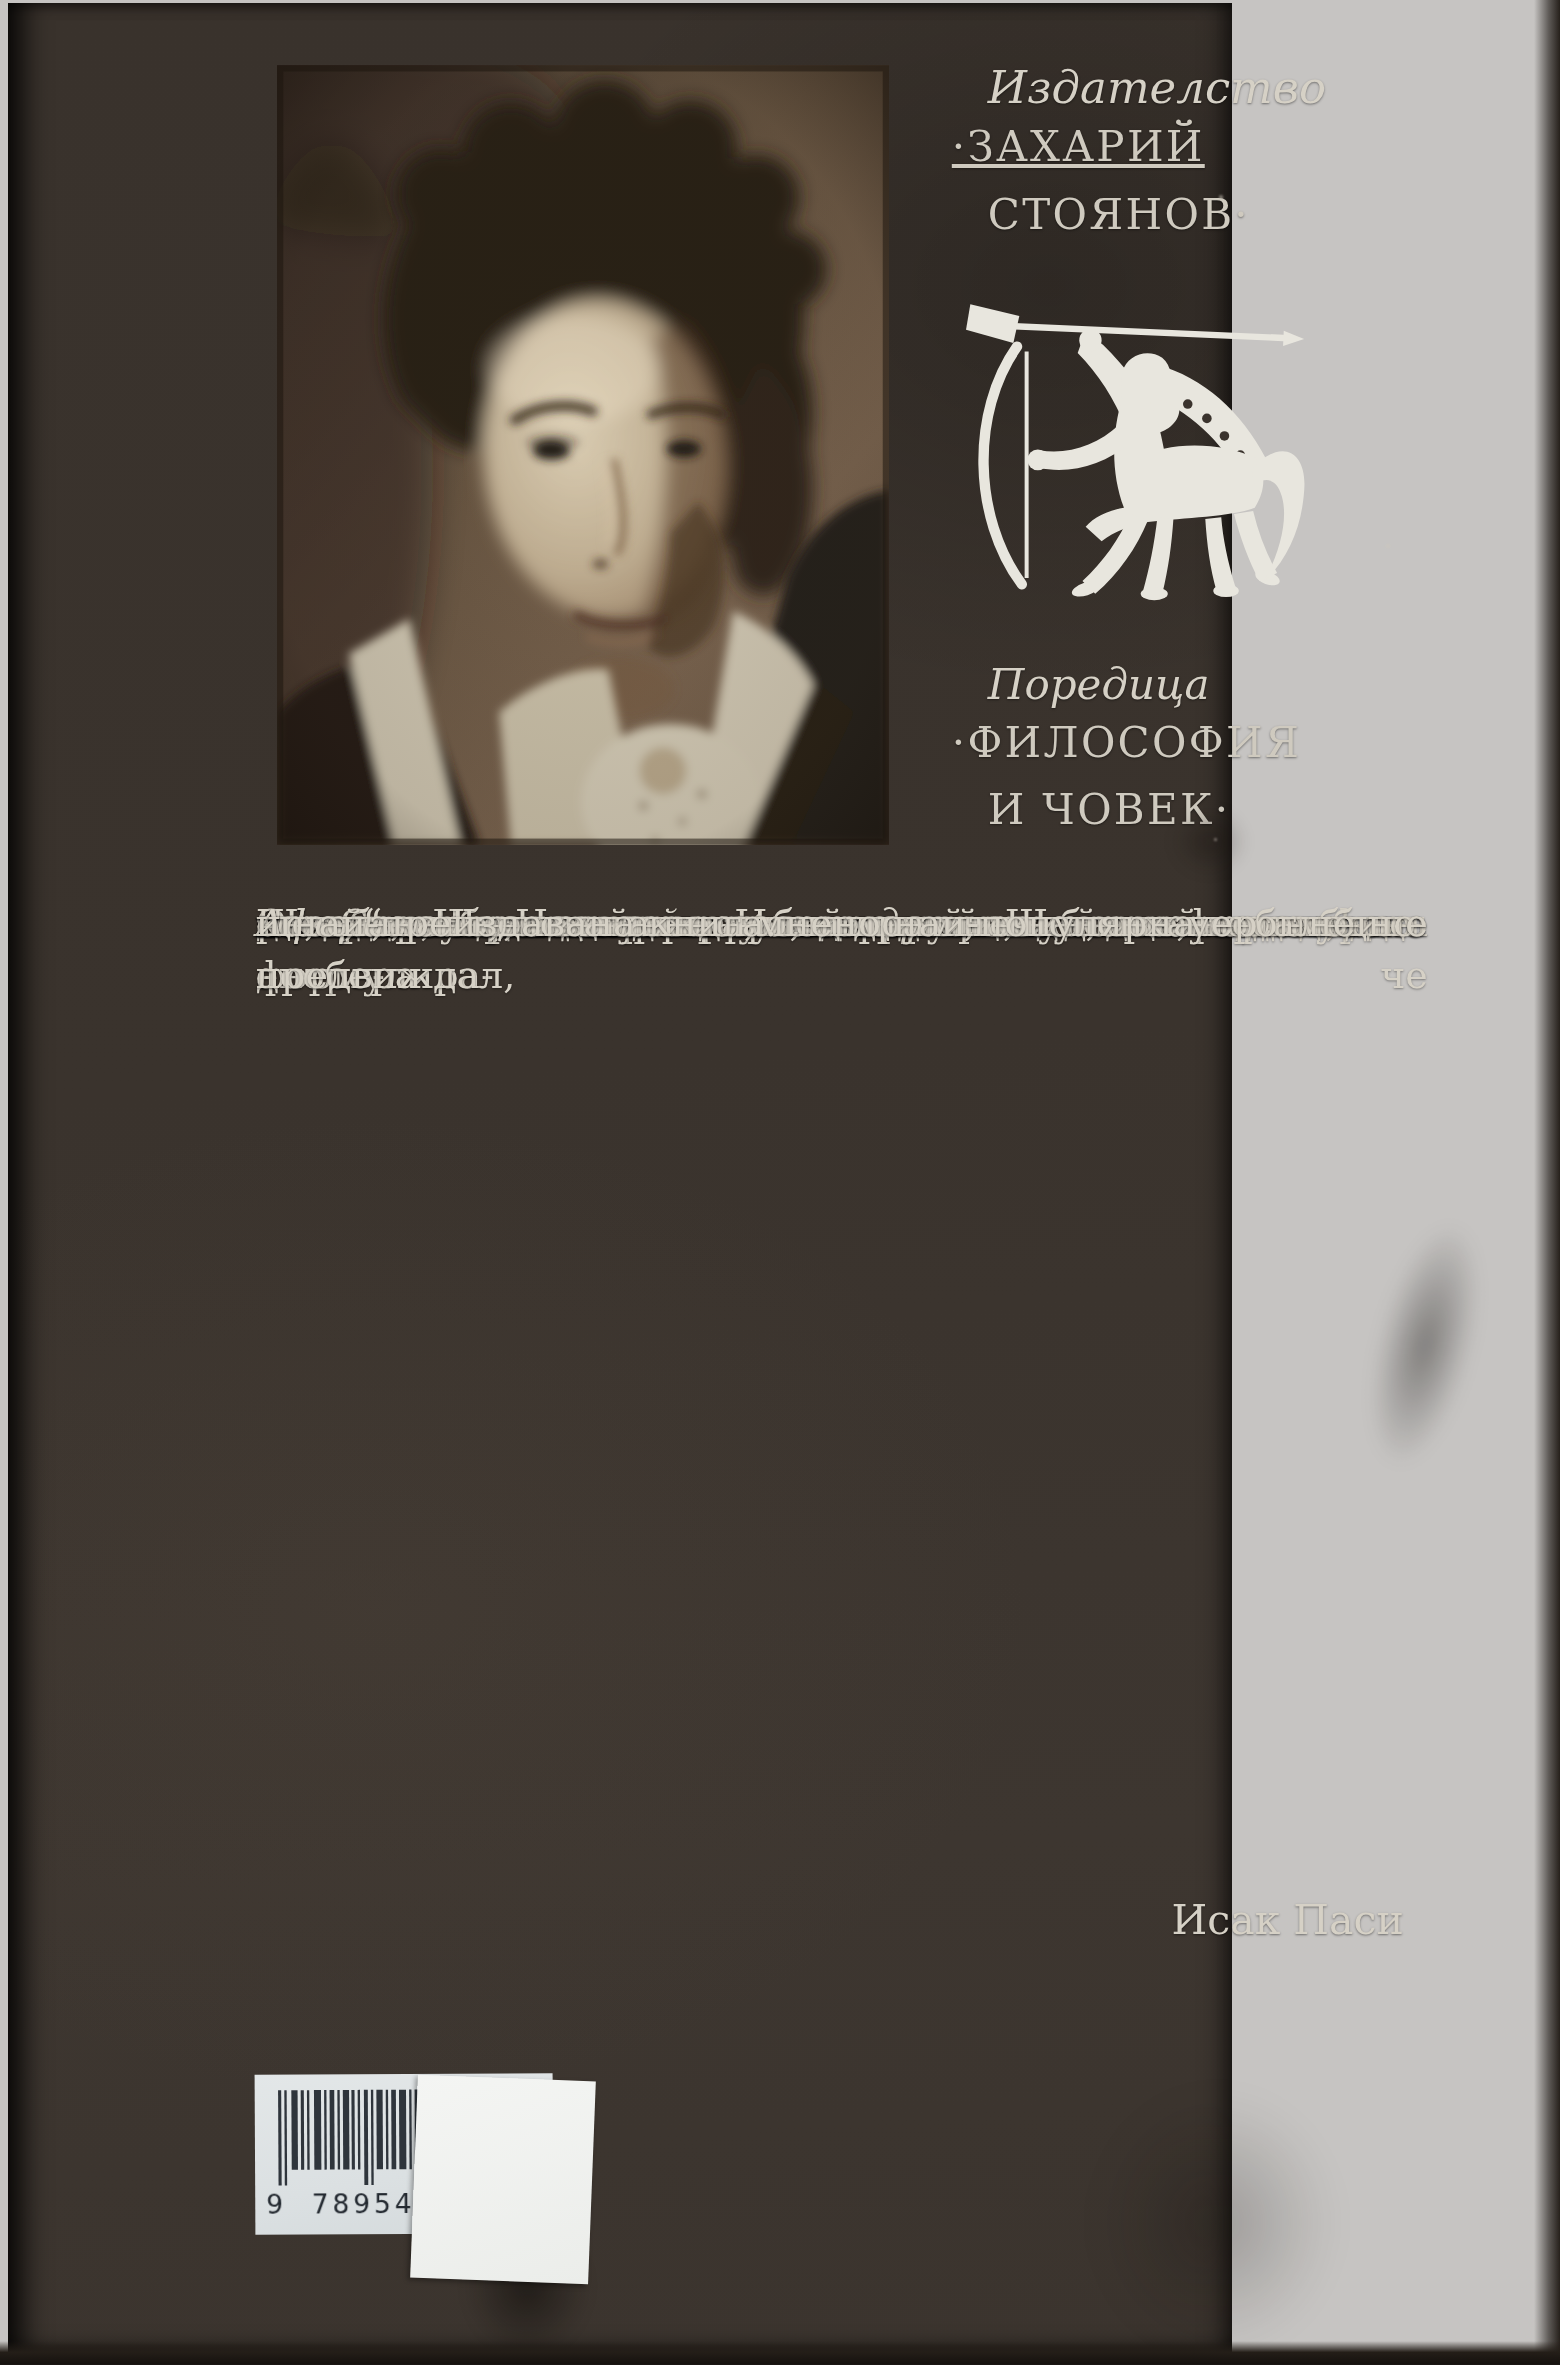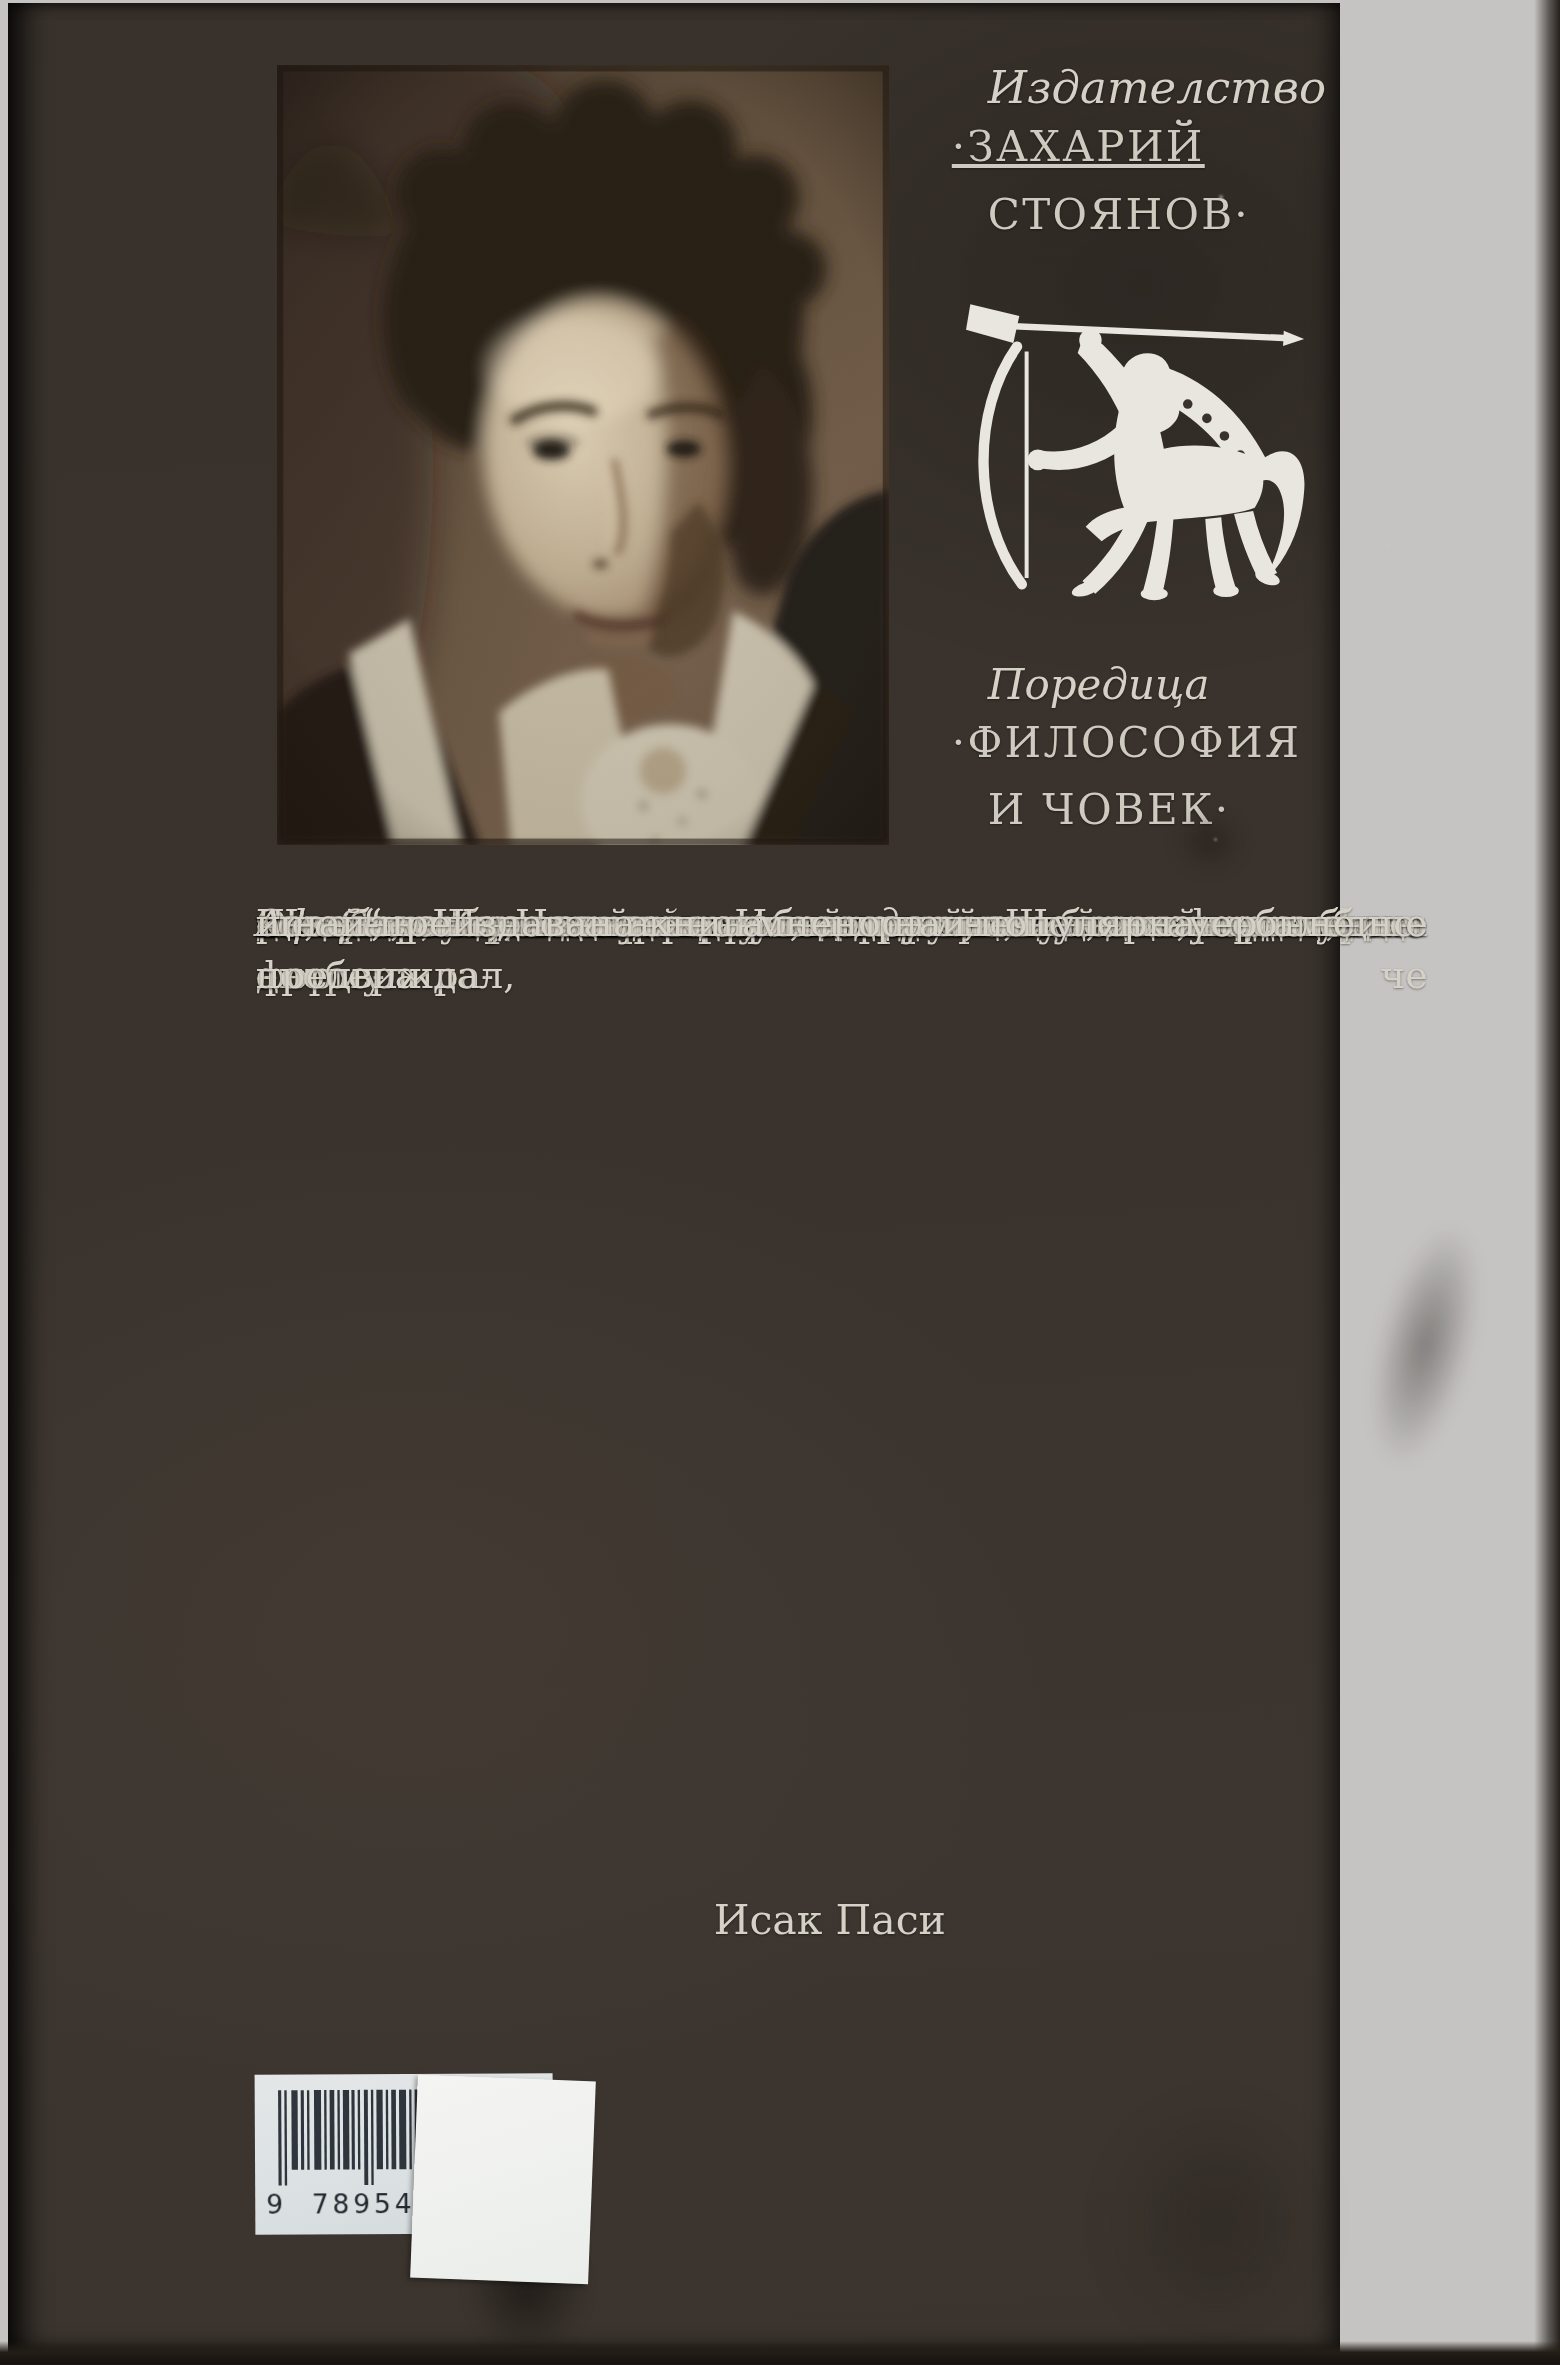--- a/index.html
+++ b/index.html
@@ -1,18 +1,18 @@
 <!DOCTYPE html>
 <html style="--cover: #3a332d; --text: #d6d1c6; --label_bg: #dbe0e2; --sticker_bg: #ebedea; --background: #c6c4c2;font-size:12.5px"><head>
 <meta charset="utf-8">
 <style>
   html,body{margin:0;padding:0;background:#8a8886;}
   .stage{position:relative;width:1560px;height:2366px;overflow:hidden;
          background:#c6c4c2;font-family:"DejaVu Serif",serif;}
-  .book{position:absolute;left:7.8px;top:3.1px;width:1332px;height:2359px;
+  .book{position:absolute;left:7.8px;top:3.1px;width:1224px;height:2359px;
         background:
           radial-gradient(936px 702px at 30% 68%, rgba(95,82,68,.16), transparent 70%),
           radial-gradient(702px 546px at 85% 12%, rgba(0,0,0,.20), transparent 75%),
           linear-gradient(176deg,#39322c 0%, var(--cover,#3a332d) 45%, #3d3630 78%, #3b342e 100%);
         box-shadow: inset 30px 0 26.5px -14px rgba(0,0,0,.8),
                     inset -20px 0 23.4px -11px rgba(0,0,0,.55),
                     inset 0 7.8px 12.5px -6.2px rgba(0,0,0,.6),
                     inset 0 -23.4px 20px -9.4px rgba(0,0,0,.65);}
   .book *{position:absolute;}
   
@@ -31,21 +31,21 @@
   
   .logo{left:958px;top:275px;width:343px;height:335px;filter:blur(0.5px);}
   
   .bodytext{left:248px;top:894px;width:1172px;font-size:38px;line-height:52px;
             color:var(--text,#d6d1c6);text-align:justify;
             filter:blur(0.4px);text-shadow:0 0.8px 2.3px rgba(0,0,0,.4);}
   .bodytext .tl{position:static;text-align-last:justify;}
   .bodytext .tl.nj{text-align-last:left;}
   .bodytext .tl.ind{text-indent:42px;}
   .it{font-style:italic;}
-  .signature{left:248px;top:1893px;width:1148px;text-align:center;font-size:41px;
+  .signature{left:248px;top:1893px;width:1148px;text-align:right;font-size:41px;
              color:var(--text,#d6d1c6);}
   .credit{left:248px;top:2008px;font-size:31px;color:#c9c4b9;}
   
   .bclabel{left:247px;top:2071px;width:298px;height:160px;
            background:linear-gradient(170deg,#e3e7e8,var(--label_bg,#dbe0e2) 60%,#d4dadc);
            transform:rotate(-.3deg);}
   .bclabel svg{left:0;top:0;}
   .bcdigits{left:11px;right:7.8px;top:114px;font-family:"DejaVu Sans",sans-serif;
             font-size:26.5px;letter-spacing:3.9px;word-spacing:12.5px;color:#232930;
             filter:blur(0.3px);}

